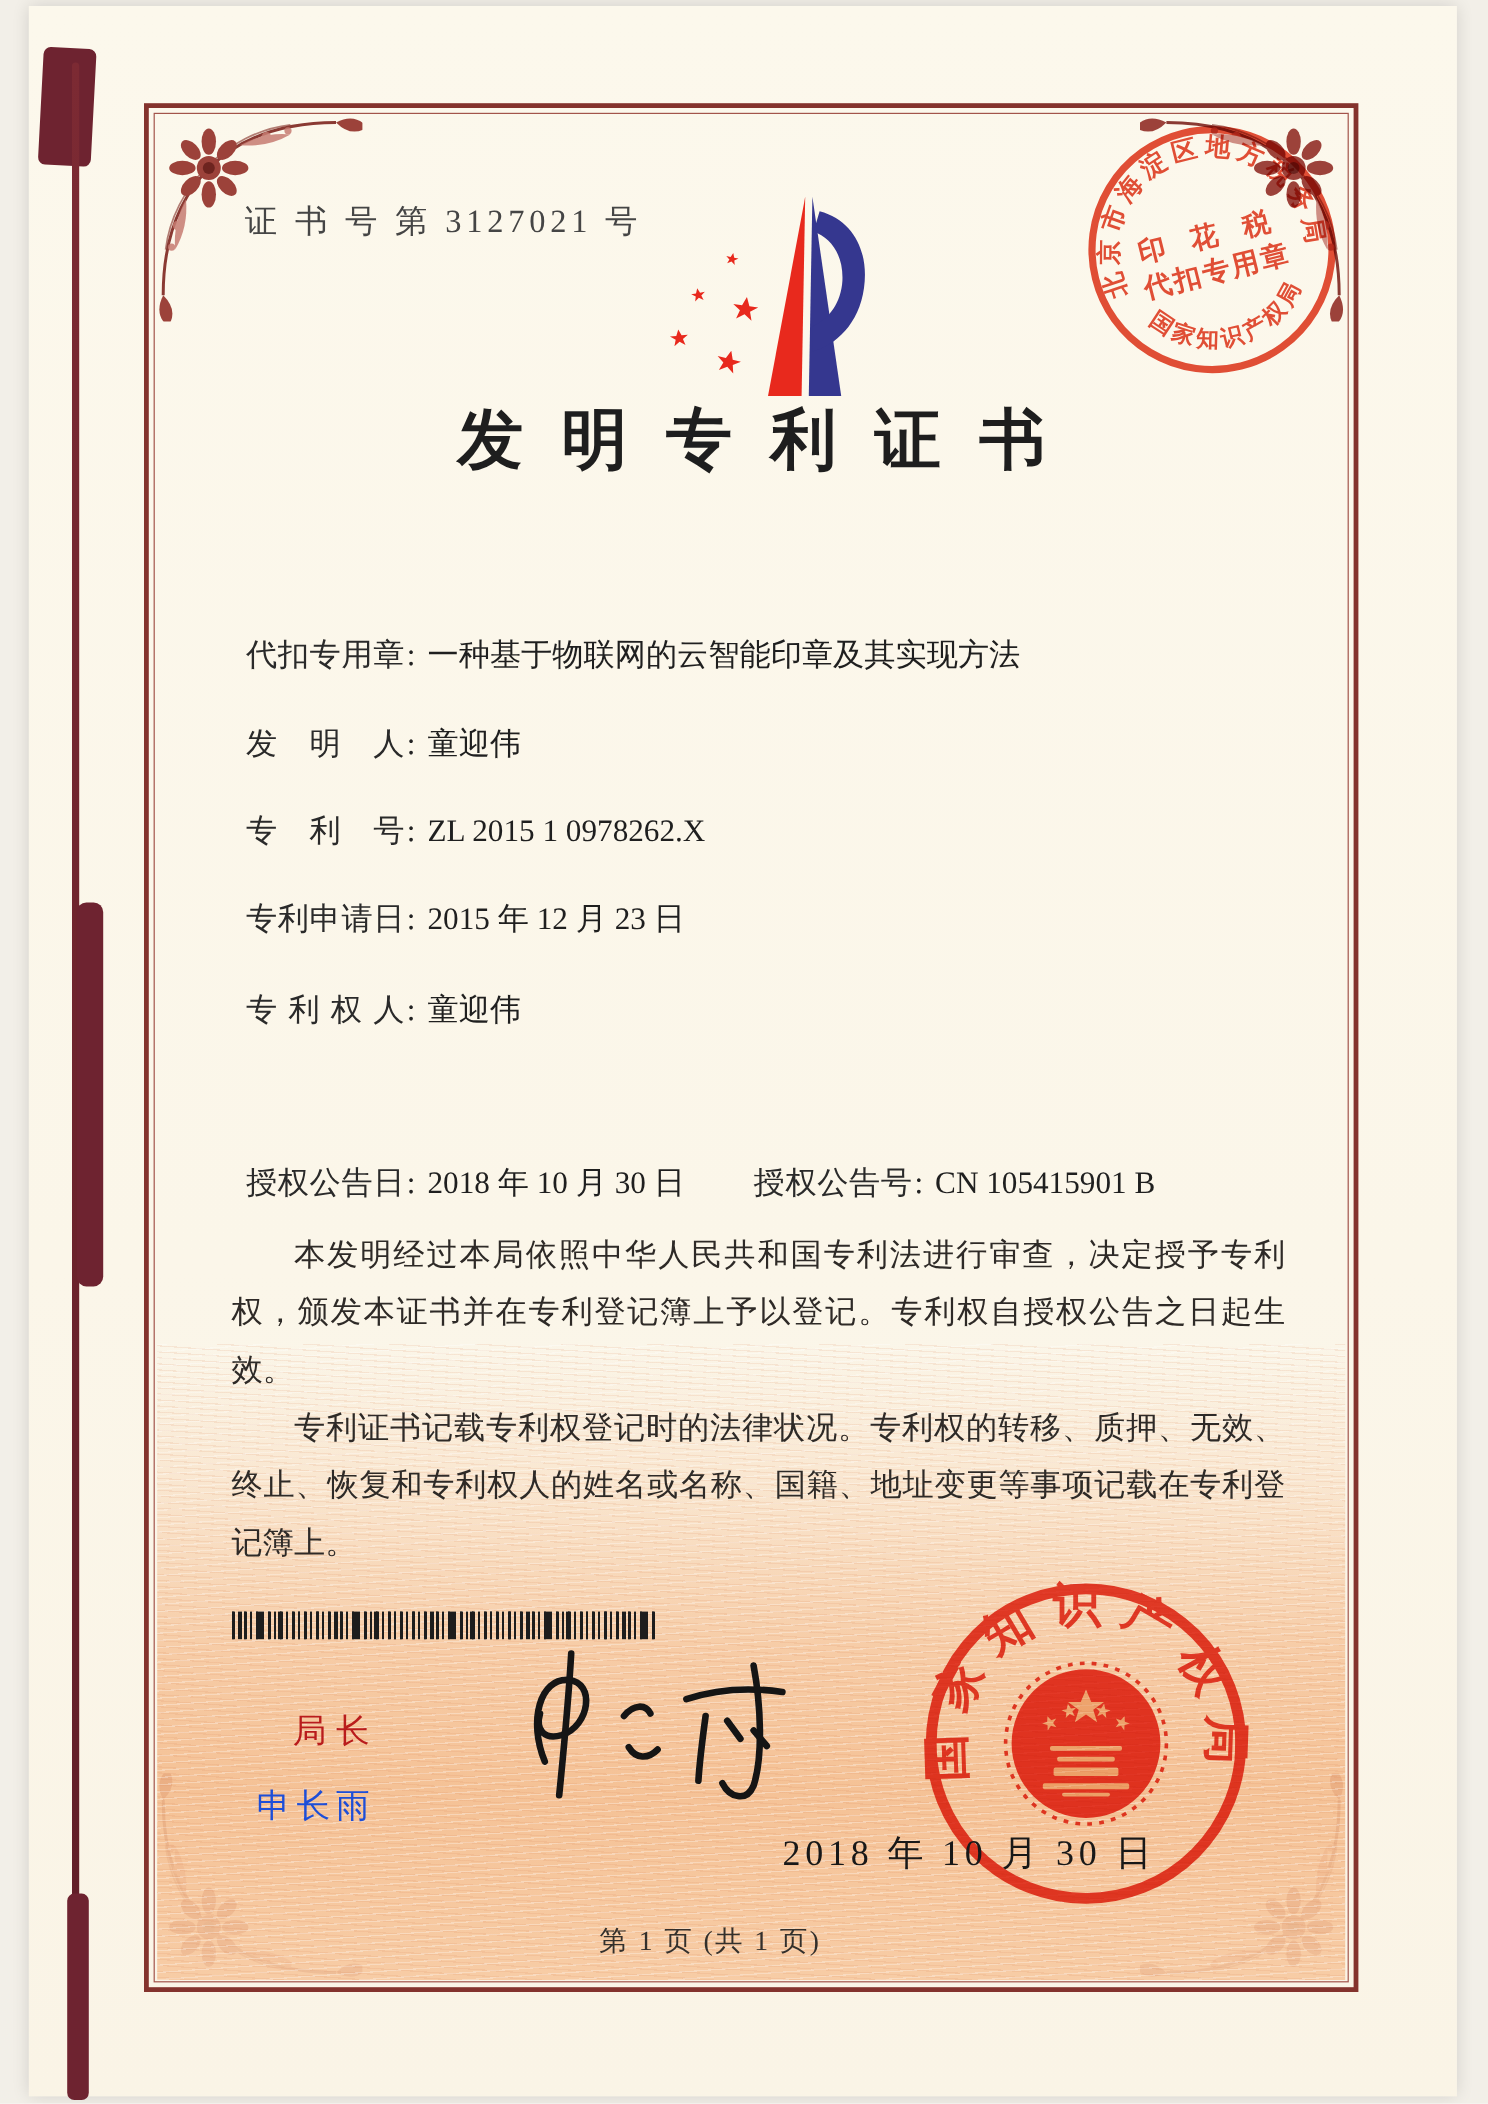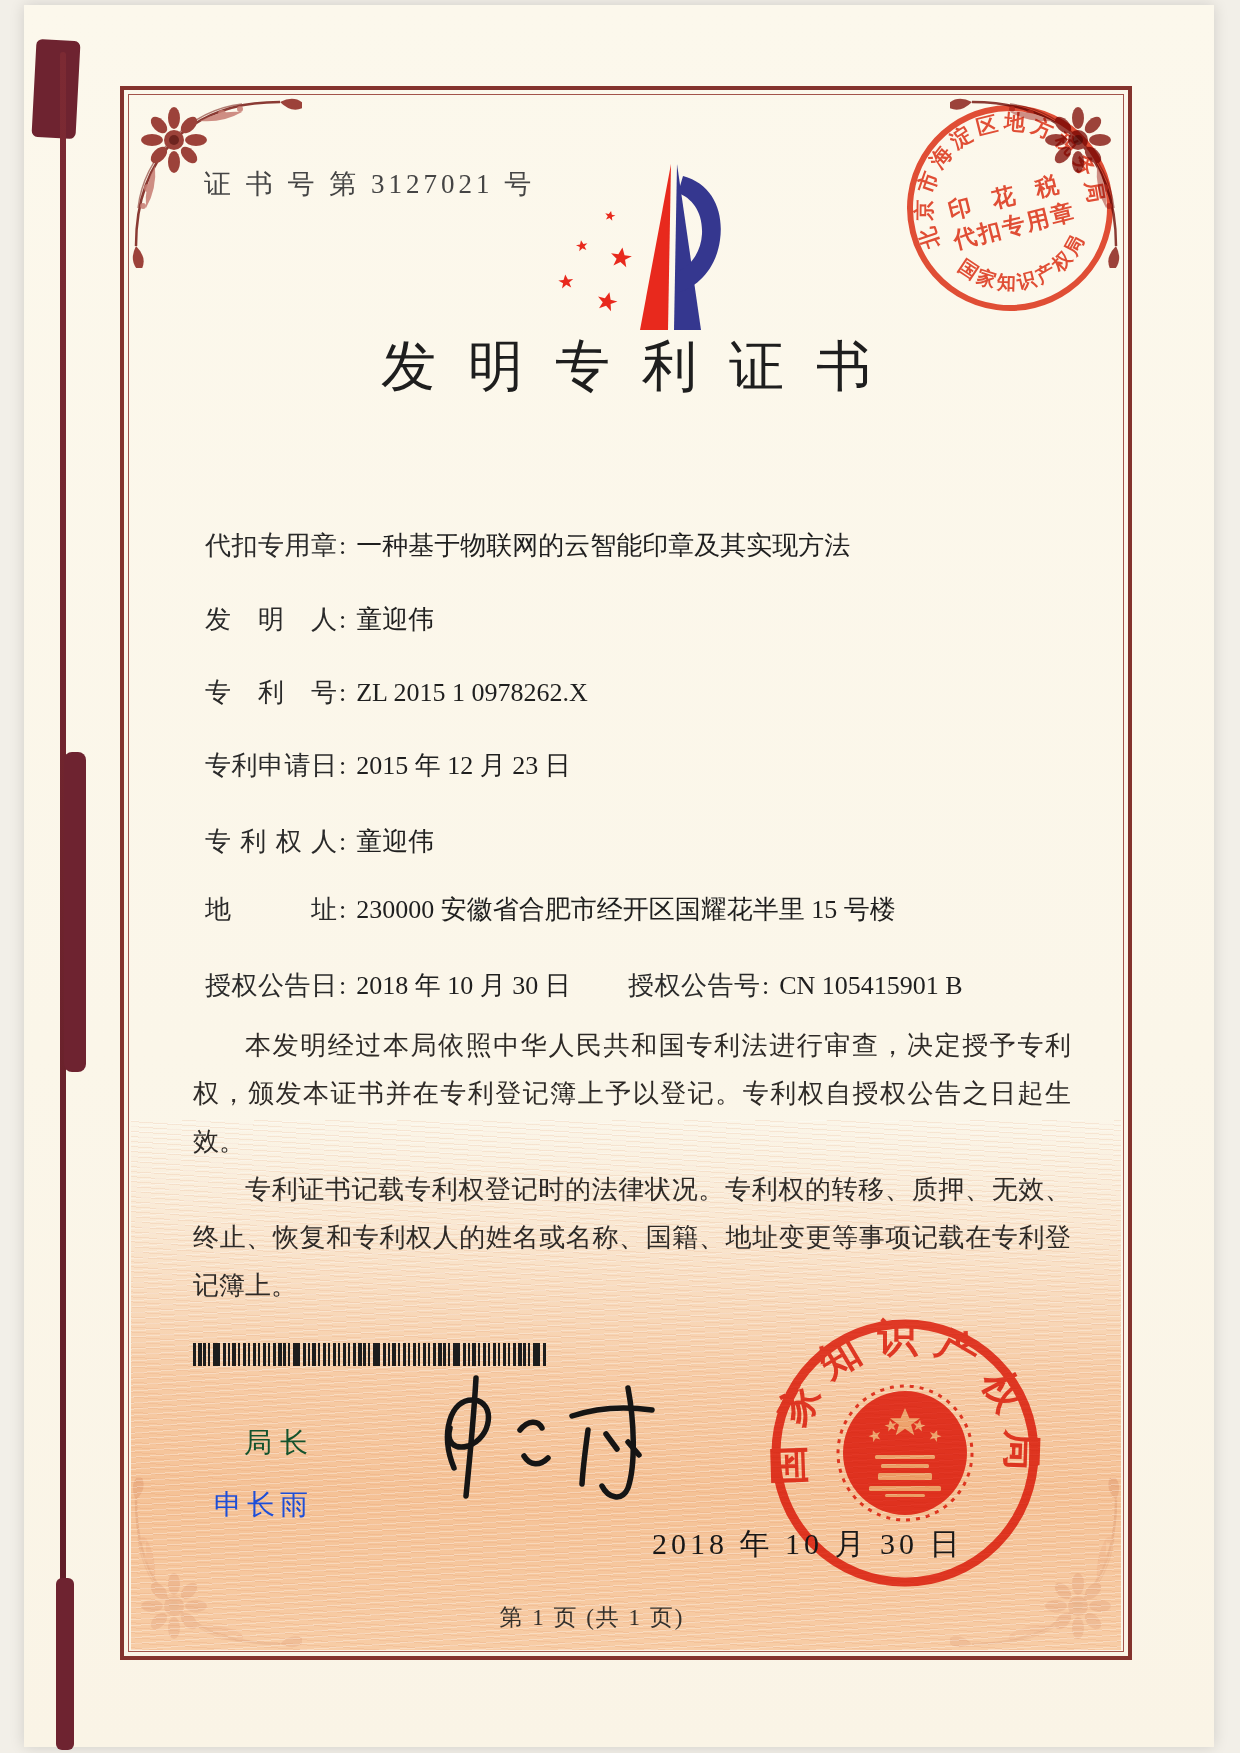--- a/index.html
+++ b/index.html
@@ -40,21 +40,21 @@
                       rgba(245,190,144,.75) 48%, rgba(244,188,141,.9) 70%, rgba(247,201,160,.92) 100%);
   }
 
   .cert-no{
     position:absolute;left:204px;top:166px;z-index:2;
     font-size:27px;color:#454545;letter-spacing:4px;
   }
 
   .title{
     position:absolute;left:120px;top:330px;width:1012px;z-index:2;
-    text-align:center;font-size:55px;font-weight:400;color:#1e1e1e;
+    text-align:center;font-size:55px;font-weight:700;color:#1e1e1e;
     letter-spacing:32px;text-indent:32px;
   }
 
   
   .frow{position:absolute;left:205px;z-index:2;font-size:26px;color:#232323;white-space:nowrap;}
   .flabel{display:inline-block;width:132px;text-align:justify;text-align-last:justify;color:#2a2a2a;}
   .fcolon{display:inline-block;margin-left:2px;}
   .fvalue{margin-left:10px;color:#1f1f1f;}
   .r1{top:528px;} .r2{top:602px;} .r3{top:675px;} .r4{top:748px;} .r5{top:824px;} .r6{top:892px;}
   .grant1{top:968px;left:205px;} .grant2{top:968px;left:628px;}
@@ -67,21 +67,21 @@
   .paras p{margin:0;text-indent:2em;}
 
   .barcode{
     position:absolute;left:193px;top:1343px;width:354px;height:23px;z-index:2;
     background:
       repeating-linear-gradient(90deg,#1d1d1d 0 2px,transparent 2px 5px),
       repeating-linear-gradient(90deg,#1d1d1d 0 3px,transparent 3px 10px),
       repeating-linear-gradient(90deg,transparent 0 7px,#1d1d1d 7px 9px,transparent 9px 16px);
   }
 
-  .officer-title{position:absolute;left:244px;top:1424px;z-index:3;font-size:28px;color:#14532d;letter-spacing:8px;font-family:Liberation Serif, serif;}
+  .officer-title{position:absolute;left:244px;top:1424px;z-index:3;font-size:28px;color:#b91c1c;letter-spacing:8px;font-family:Liberation Serif, serif;}
   .officer-name{position:absolute;left:214px;top:1486px;z-index:3;font-size:28px;color:#1d4ed8;letter-spacing:5px;font-family:"Liberation Sans",sans-serif;text-align:right;}
 
   .signature{position:absolute;left:420px;top:1372px;width:270px;height:150px;z-index:3;}
 
   .seal-big{position:absolute;left:760px;top:1308px;width:290px;height:290px;z-index:2;mix-blend-mode:multiply;opacity:.96;}
   .seal-date{position:absolute;left:652px;top:1524px;z-index:3;font-size:30px;color:#181818;letter-spacing:4px;}
 
   .tax-stamp{position:absolute;left:896px;top:94px;width:228px;height:228px;z-index:2;transform:rotate(-14deg);mix-blend-mode:multiply;opacity:.95;}
 
   .logo{position:absolute;left:520px;top:160px;width:204px;height:176px;z-index:2;}
@@ -191,21 +191,20 @@
     </g>
   </svg>
 
   <div class="title">发明专利证书</div>
 
   <div class="frow r1"><span class="flabel">代扣专用章</span><span class="fcolon">:</span><span class="fvalue">一种基于物联网的云智能印章及其实现方法</span></div>
   <div class="frow r2"><span class="flabel">发明人</span><span class="fcolon">:</span><span class="fvalue">童迎伟</span></div>
   <div class="frow r3"><span class="flabel">专利号</span><span class="fcolon">:</span><span class="fvalue">ZL 2015 1 0978262.X</span></div>
   <div class="frow r4"><span class="flabel">专利申请日</span><span class="fcolon">:</span><span class="fvalue">2015 年 12 月 23 日</span></div>
   <div class="frow r5"><span class="flabel">专利权人</span><span class="fcolon">:</span><span class="fvalue">童迎伟</span></div>
-  <div class="frow r6"><span class="flabel">地址</span><span class="fcolon">:</span><span class="fvalue">230000  安徽省合肥市经开区国耀花半里 15 号楼</span></div>
 
   <div class="frow grant1"><span class="flabel">授权公告日</span><span class="fcolon">:</span><span class="fvalue">2018 年 10 月 30 日</span></div>
   <div class="frow grant2"><span class="flabel">授权公告号</span><span class="fcolon">:</span><span class="fvalue">CN 105415901 B</span></div>
 
   <div class="paras">
     <p>本发明经过本局依照中华人民共和国专利法进行审查，决定授予专利权，颁发本证书并在专利登记簿上予以登记。专利权自授权公告之日起生效。</p>
     <p>专利证书记载专利权登记时的法律状况。专利权的转移、质押、无效、终止、恢复和专利权人的姓名或名称、国籍、地址变更等事项记载在专利登记簿上。</p>
   </div>
 
   <div class="barcode"></div>

